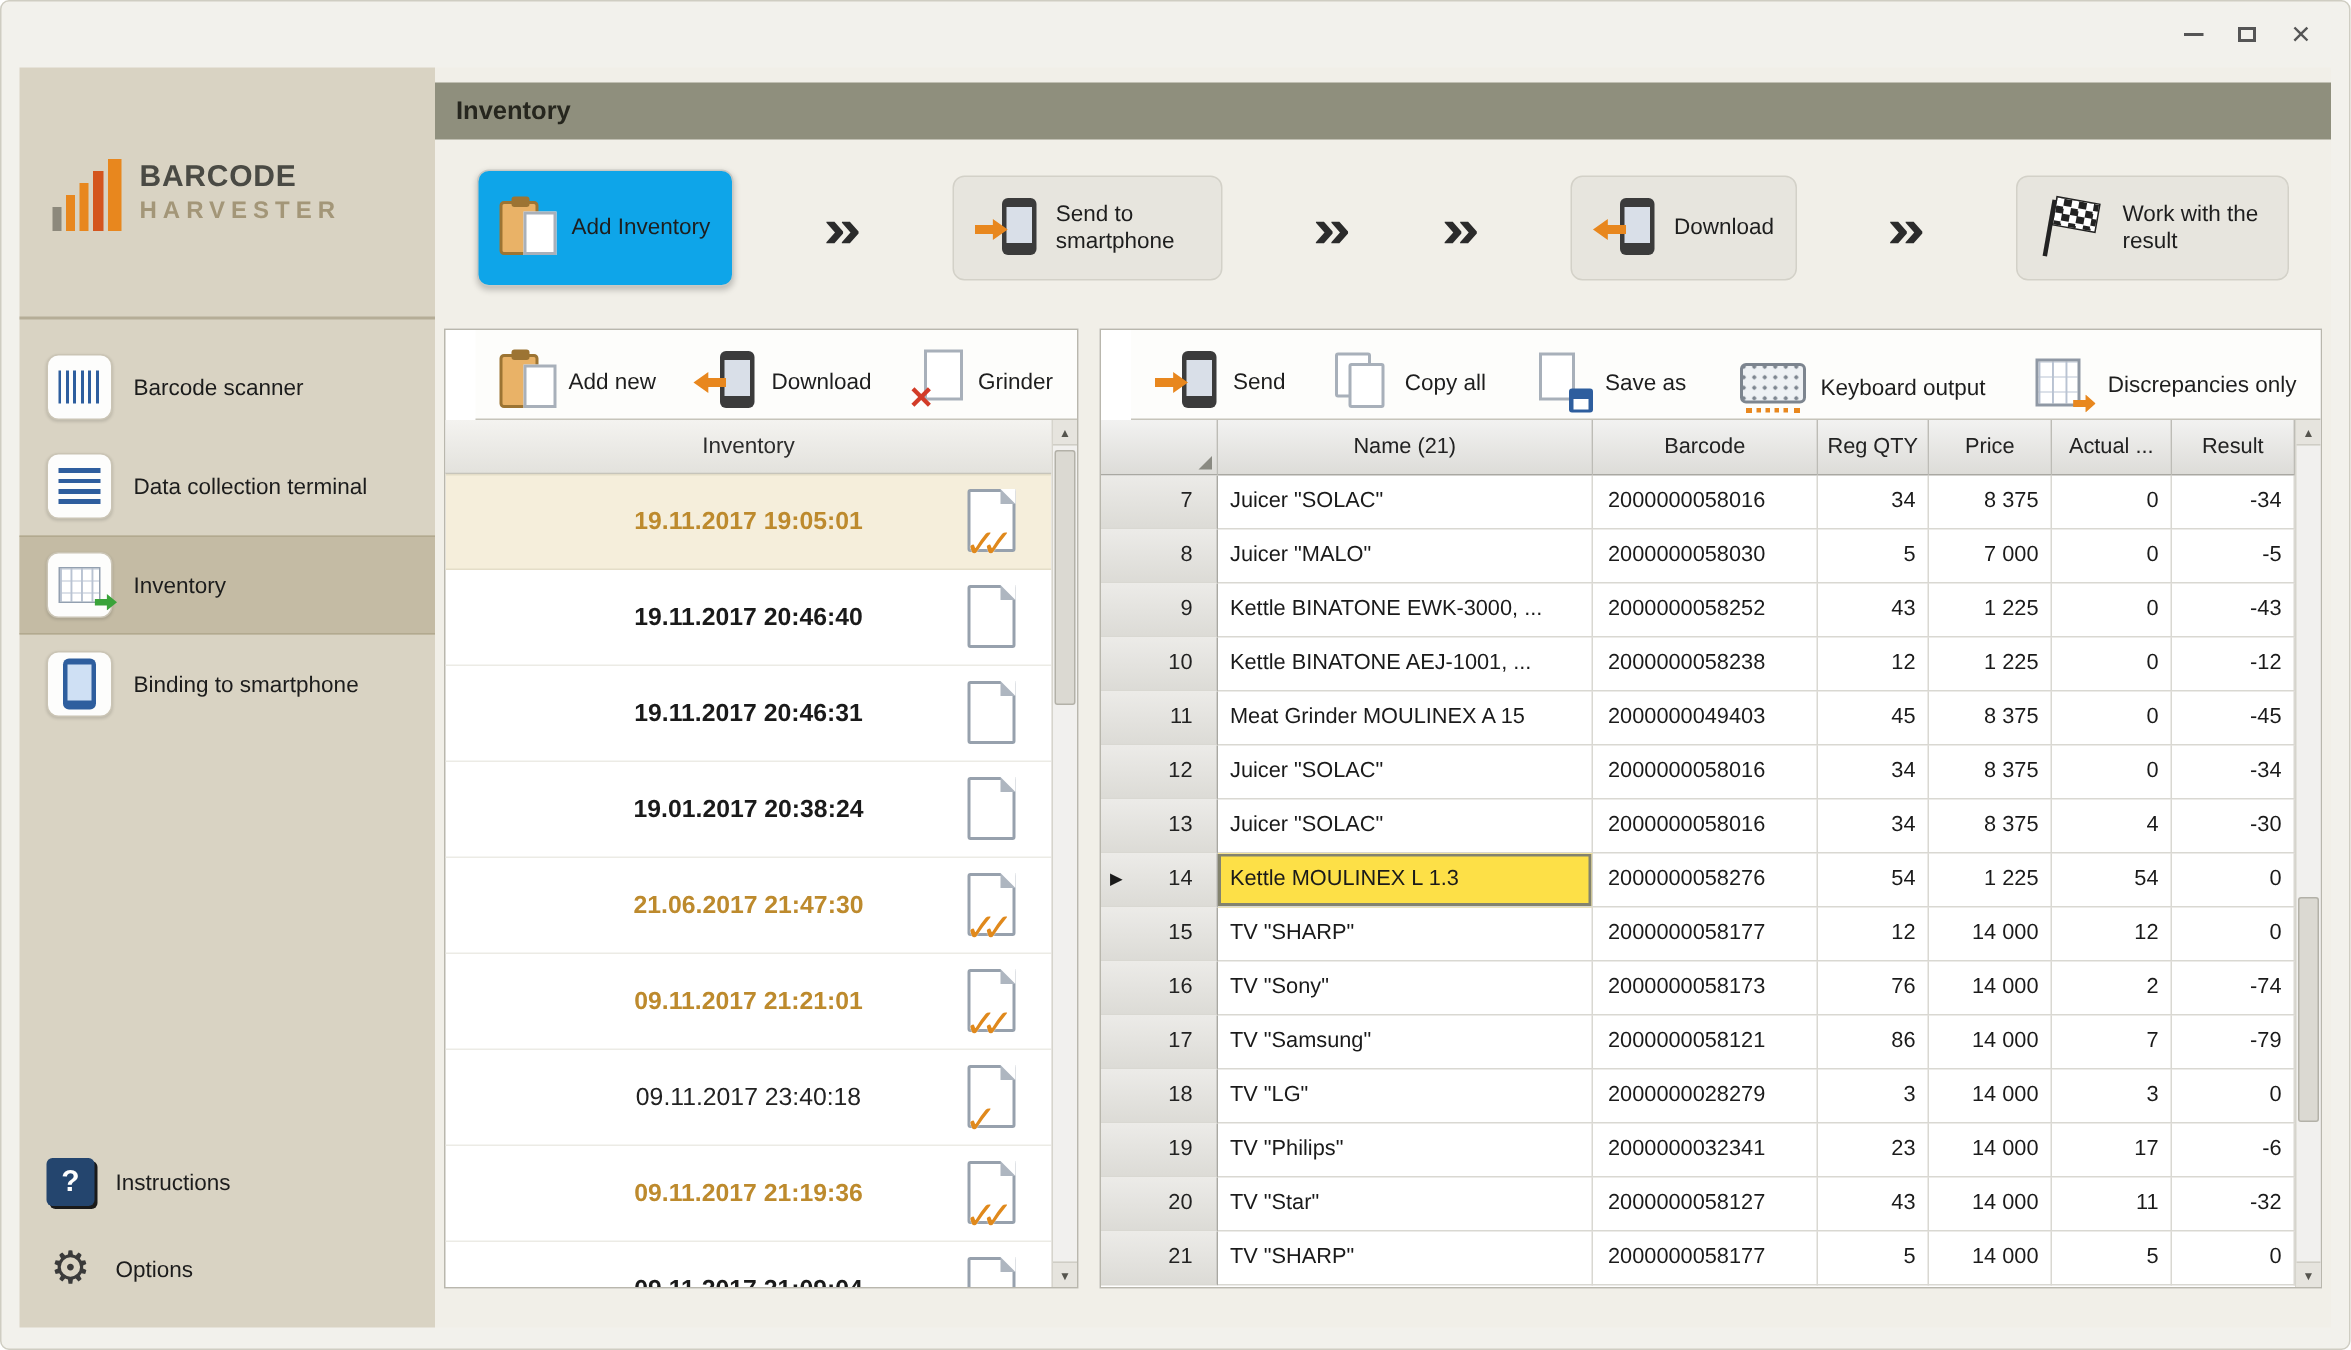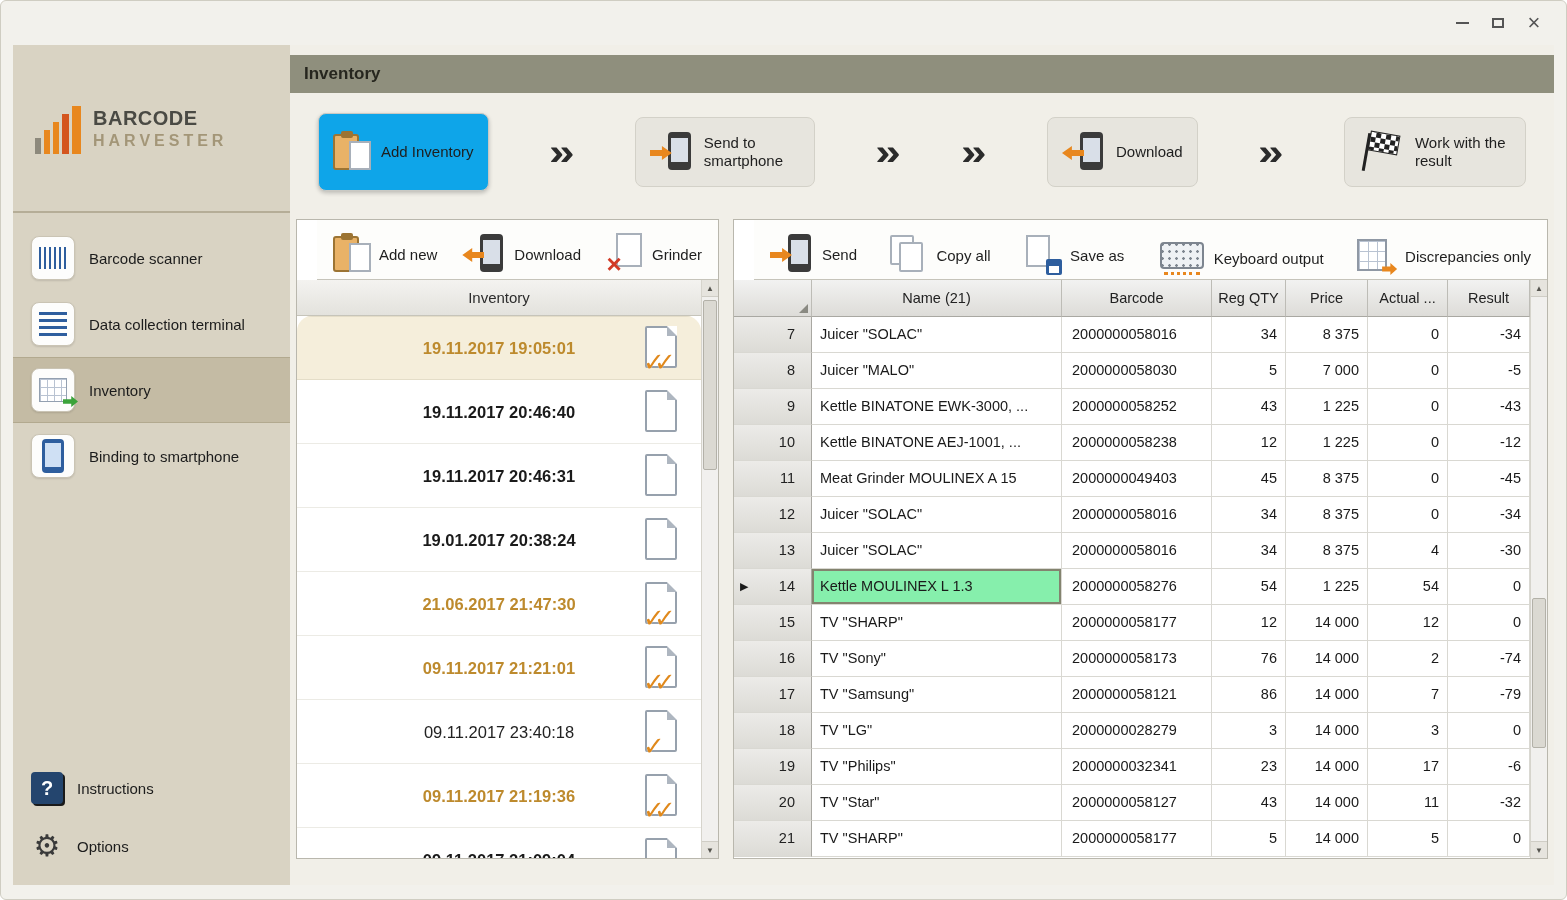--- a/index.html
+++ b/index.html
@@ -111,21 +111,21 @@
   .table-panel{flex:1;min-width:0;}
   .toolbar{height:60px;flex:none;display:flex;align-items:flex-end;justify-content:space-between;
       padding:4px 16px;border-bottom:1px solid #c6c4ba;background:#fdfdfb;margin-left:20px;}
   .tb-btn{display:flex;align-items:center;gap:8px;font-size:15px;color:#1e1e1e;cursor:pointer;white-space:nowrap;}
   .panel-body{flex:1;min-height:0;display:flex;}
   .panel-left{flex:1;min-width:0;display:flex;flex-direction:column;min-height:0;}
 
   
   .list-header{height:36px;flex:none;background:linear-gradient(#f4f3f0,#e3e2dd);border-bottom:1px solid #c6c4ba;
       font-size:15px;color:#2c2c2c;display:flex;align-items:center;justify-content:center;}
-  .inv-list{flex:1;min-height:0;overflow:hidden;border-radius:15px;}
+  .inv-list{flex:1;min-height:0;overflow:hidden;}
   .inv-item{position:relative;height:64px;border-bottom:1px solid #ecebe5;cursor:pointer;}
   .inv-item.selected{background:#f5eedb;border-top:1px solid #e4ddc8;border-bottom:1px solid #e4ddc8;}
   .inv-date{position:absolute;left:0;right:0;top:50%;transform:translateY(-50%);text-align:center;
       font-size:16.5px;font-weight:700;color:#1a1a1a;}
   .inv-item.done .inv-date{color:#bd8a2d;}
   .inv-item.partial .inv-date{font-weight:400;color:#222;}
   .doc-wrap{position:absolute;right:18px;top:50%;transform:translateY(-50%);width:40px;height:46px;}
   .doc{position:absolute;left:2px;top:1px;width:32px;height:42px;background:#fff;border:2px solid #97a1ad;border-radius:2px;}
   .doc::before{content:"";position:absolute;top:-2px;right:-2px;border-style:solid;border-width:0 10px 10px 0;
       border-color:#fff #fff #aeb6c0 #aeb6c0;}
@@ -155,21 +155,21 @@
   .t-row{display:grid;grid-template-columns:78px minmax(0,1fr) 150px 74px 82px 80px 82px;height:36px;}
   .tc{border-right:1px solid #d9d8d2;border-bottom:1px solid #d9d8d2;font-size:14.5px;color:#1a1a1a;
       line-height:34px;padding:0 8px;white-space:nowrap;overflow:hidden;}
   .tc-num{background:linear-gradient(#ecebe8,#dcdbd6);border-right:1px solid #a9a8a2;text-align:right;
       padding-right:16px;position:relative;color:#222;}
   .row-marker{position:absolute;left:6px;top:0;font-size:11px;color:#1a1a1a;visibility:hidden;}
   .t-row.selected .row-marker{visibility:visible;}
   .tc-name{text-align:left;}
   .tc-barcode{text-align:left;padding-left:10px;}
   .tc-qty,.tc-price,.tc-actual,.tc-result{text-align:right;}
-  .t-row.selected .tc-name{background:#86efac;box-shadow:inset 0 0 0 2px #83836f;}
+  .t-row.selected .tc-name{background:#fde047;box-shadow:inset 0 0 0 2px #83836f;}
 </style>
 </head>
 <body>
 
 <div class="window">
 
   <div class="titlebar">
     <span class="wc wc-min">
         <i></i>
       </span>

